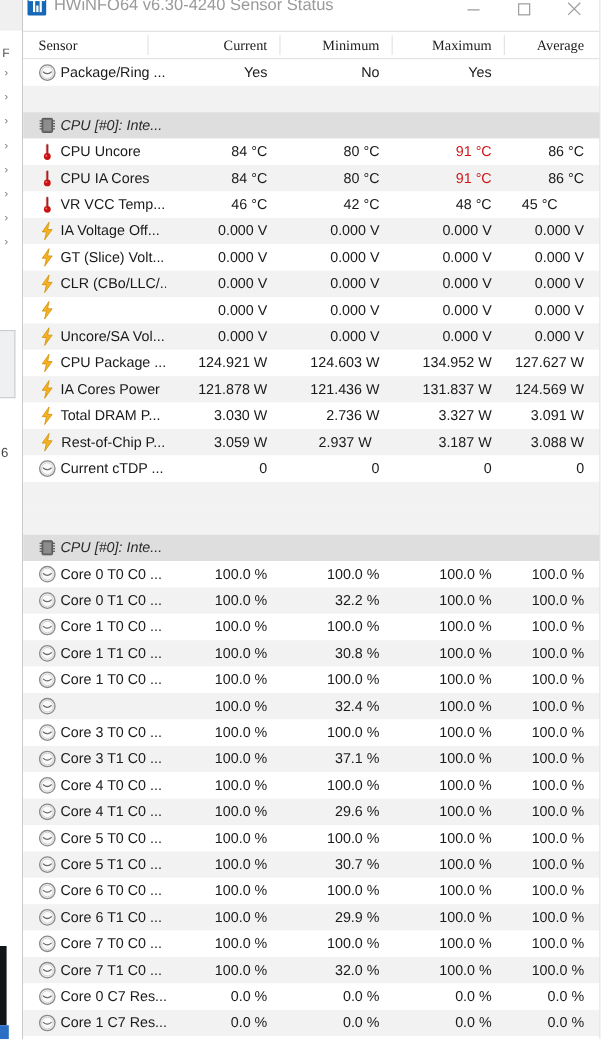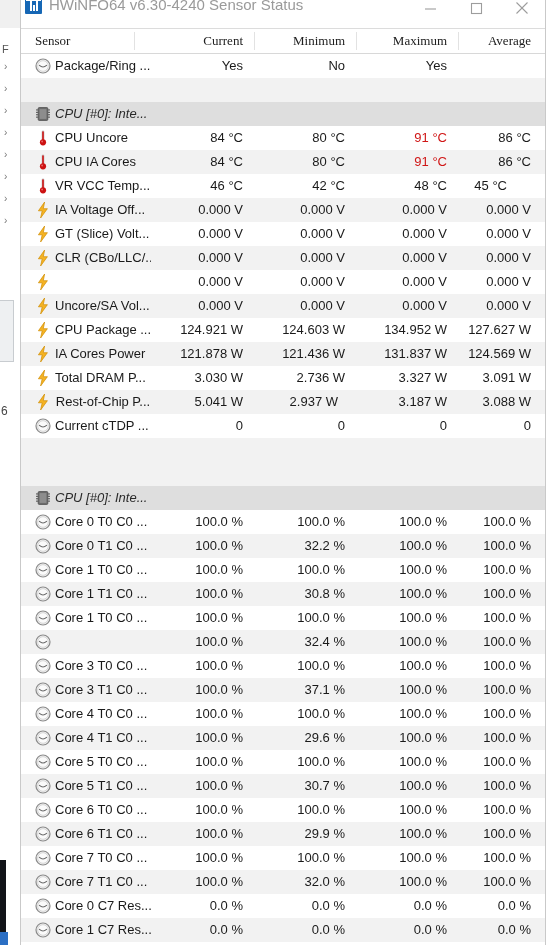--- a/index.html
+++ b/index.html
@@ -481,21 +481,21 @@
           <div class="val" style="left: 334px; width: 100px; padding-right: 8px; box-sizing: border-box;">3.327 W</div>
           <div class="val" style="left: 436px; width: 82px; padding-right: 8px; box-sizing: border-box;">3.091 W</div>
         </div>
         <div class="row alt">
           <span class="icon">
             <svg width="18" height="18" viewBox="0 0 18 18">
               <path d="M10.6 1 L4.4 9.8 H8.2 L6.6 17 L13.4 7.7 H9.3 Z" fill="#f5b324" stroke="#d08c00" stroke-width="0.7" stroke-linejoin="round"></path>
             </svg>
           </span>
           <div class="name" style="width: 96px; text-align: center;">Rest-of-Chip P...</div>
-          <div class="val" style="left: 130px; width: 100px; padding-right: 8px; box-sizing: border-box;">5.041 W</div>
+          <div class="val" style="left: 130px; width: 100px; padding-right: 8px; box-sizing: border-box;">3.059 W</div>
           <div class="val" style="left: 225px; width: 100px; padding-right: 8px; box-sizing: border-box;">2.937 W</div>
           <div class="val" style="left: 334px; width: 100px; padding-right: 8px; box-sizing: border-box;">3.187 W</div>
           <div class="val" style="left: 436px; width: 82px; padding-right: 8px; box-sizing: border-box;">3.088 W</div>
         </div>
         <div class="row">
           <span class="icon">
             <svg width="18" height="18" viewBox="0 0 18 18">
               <circle cx="9" cy="9" r="7" fill="#f4f4f4" stroke="#8a8a8a" stroke-width="1.2"></circle>
               <circle cx="9" cy="9" r="5.3" fill="#fbfbfb" stroke="#bdbdbd" stroke-width="0.6"></circle>
               <path d="M5.4 8.4 Q9 11.6 12.6 8.4" fill="none" stroke="#6b6b6b" stroke-width="1.1" stroke-linecap="round"></path>

